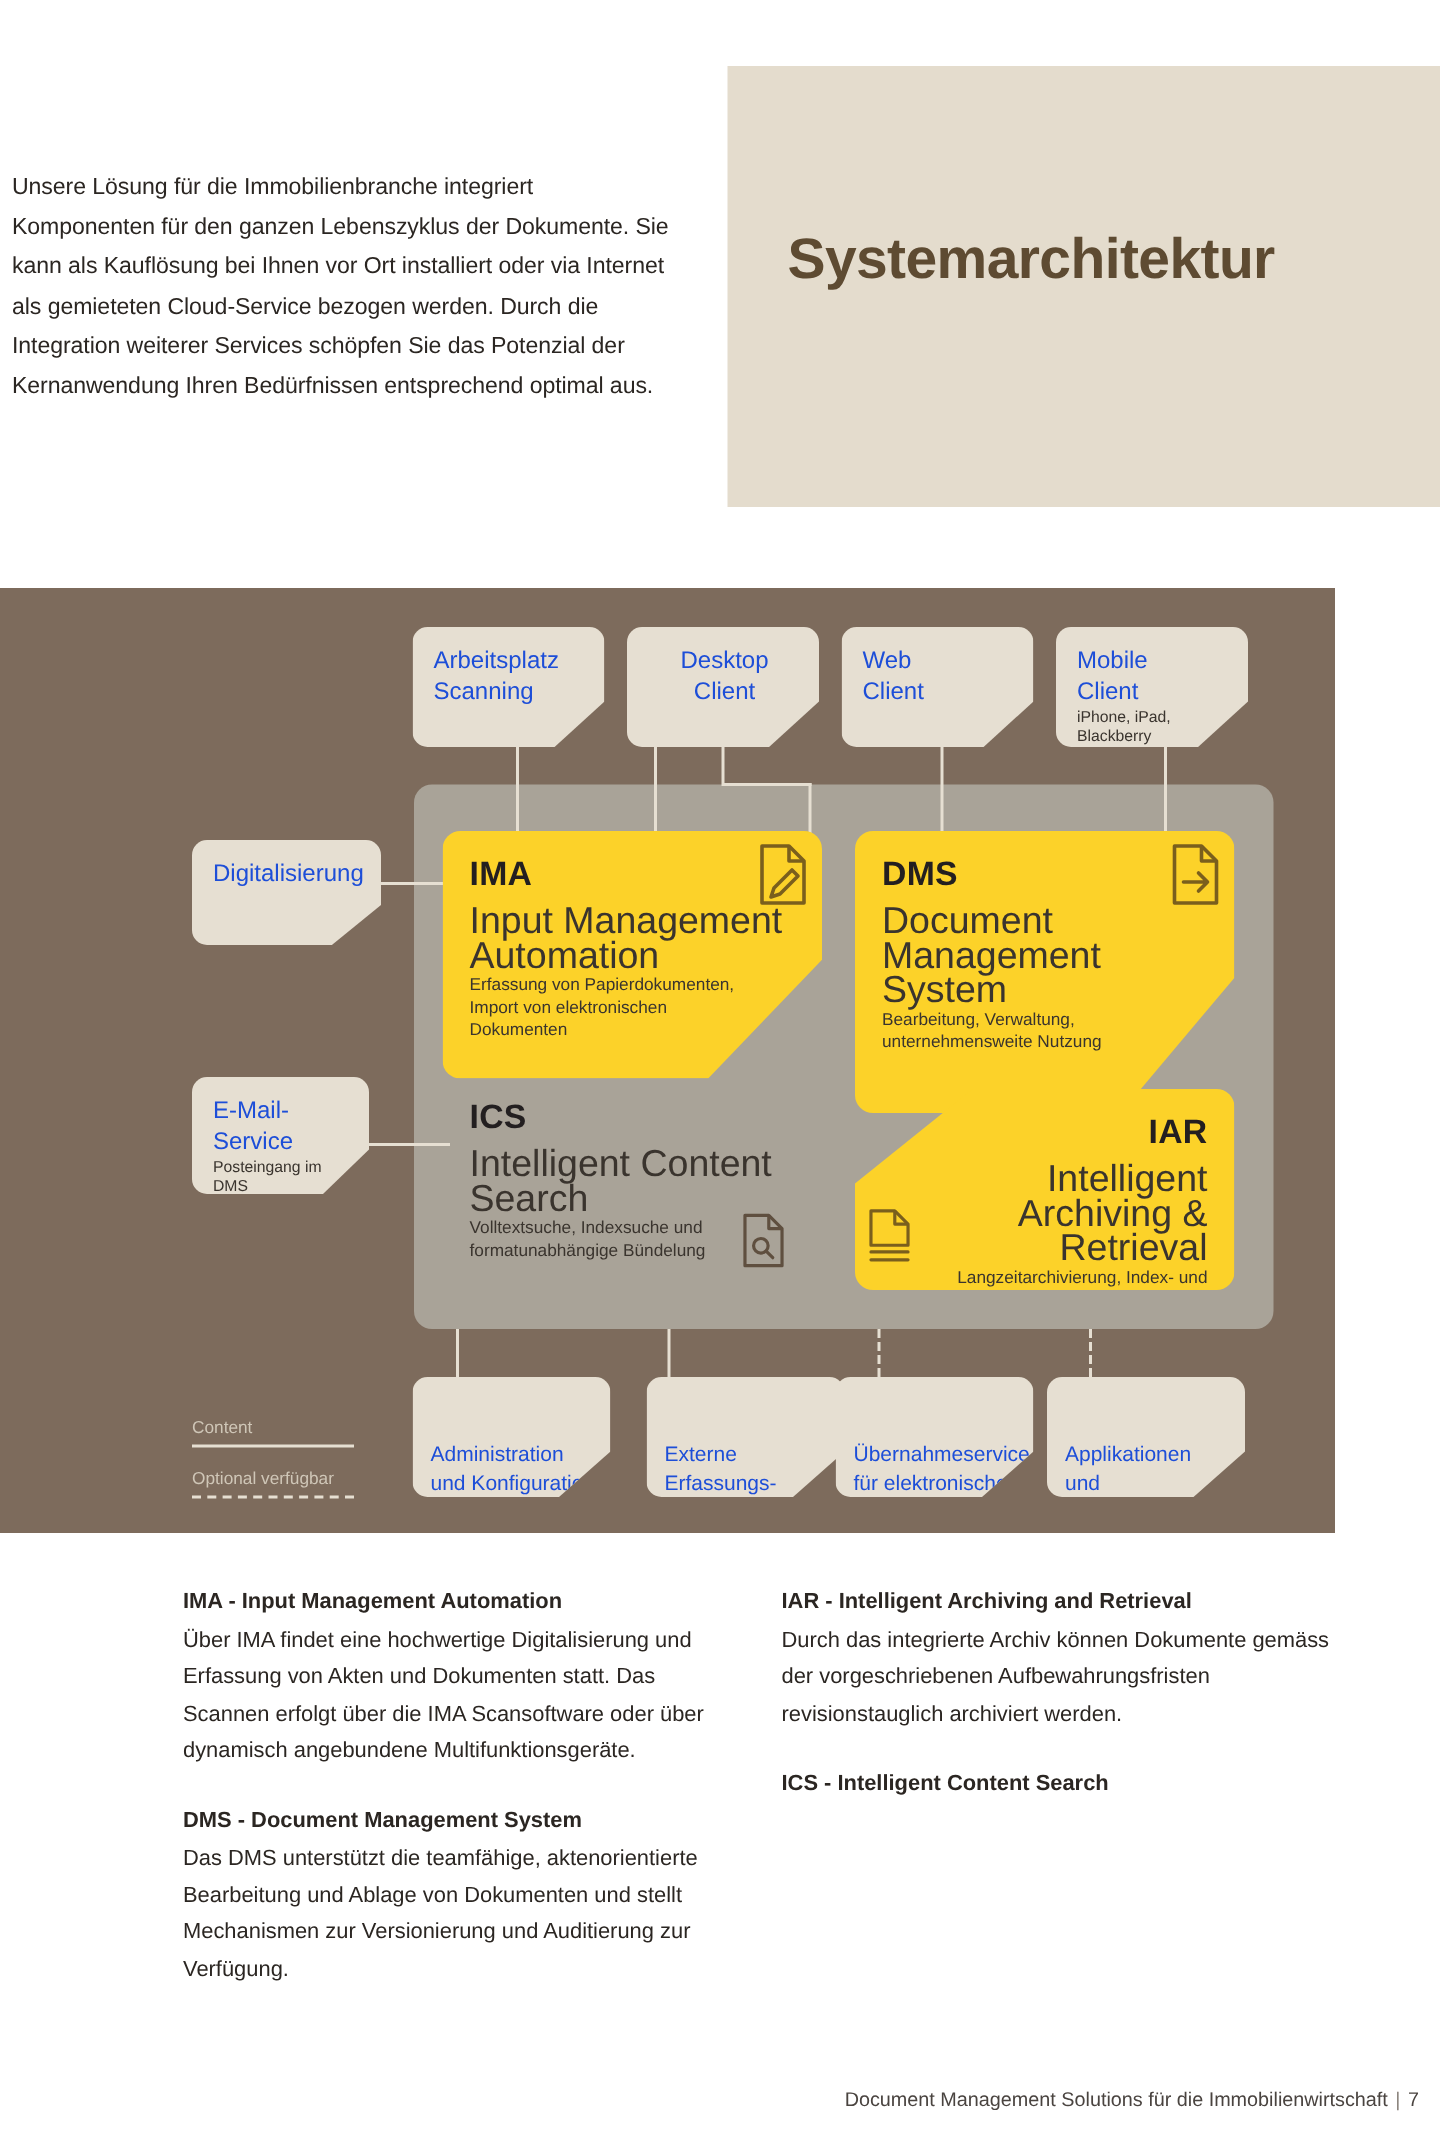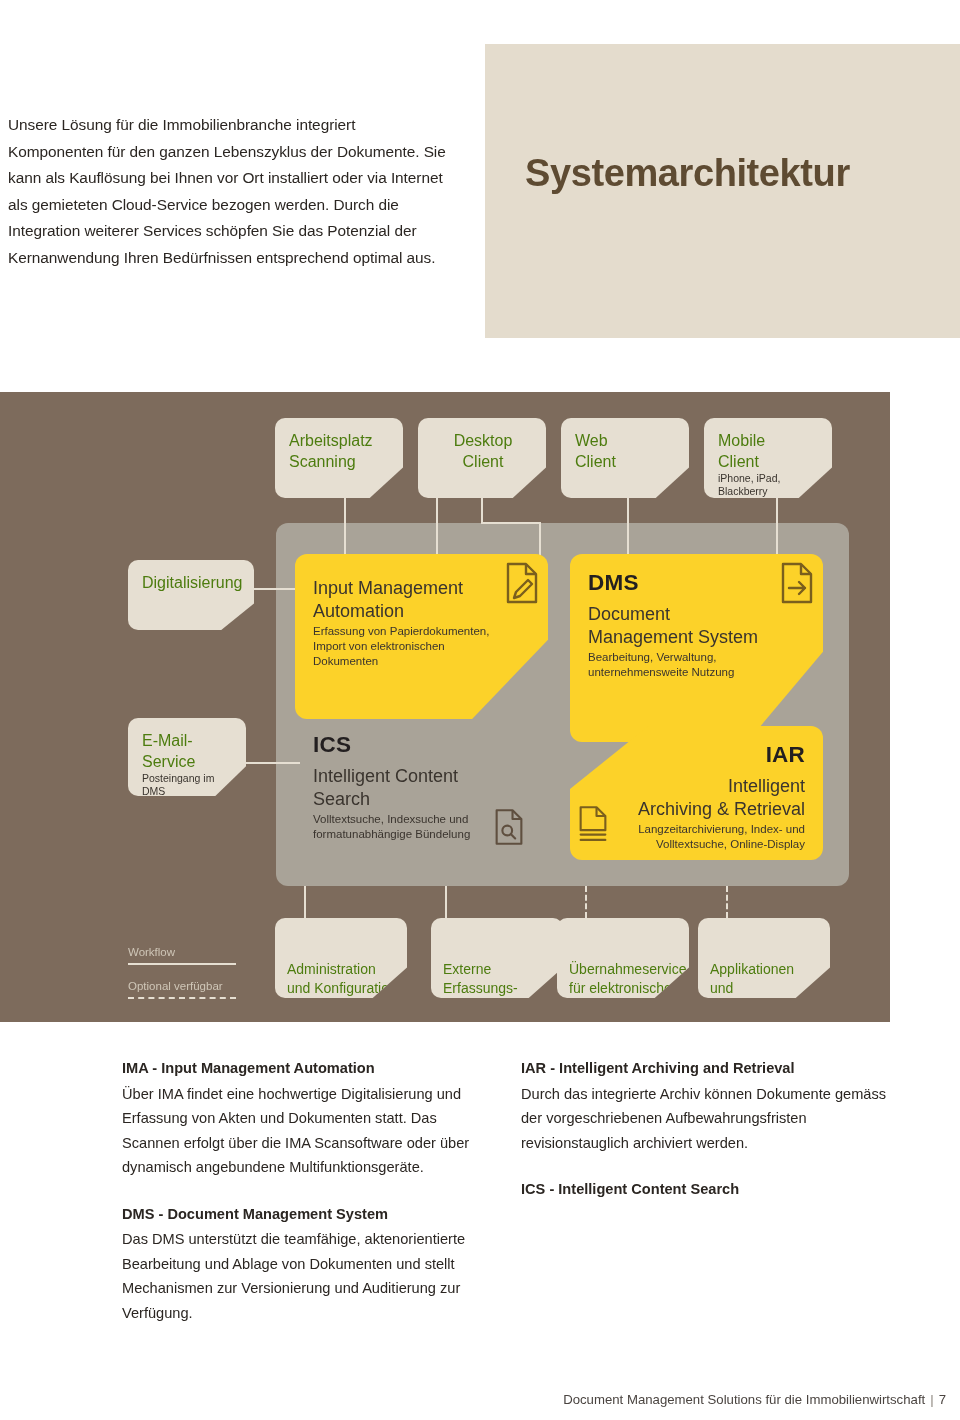--- a/index.html
+++ b/index.html
@@ -76,21 +76,21 @@
     box-sizing: border-box;
     background: #e6dfd2;
     border-radius: 10px;
     -webkit-clip-path: polygon(0 0, 100% 0, 100% 62%, 74% 100%, 0 100%);
     clip-path: polygon(0 0, 100% 0, 100% 62%, 74% 100%, 0 100%);
     color: #2b2622;
   }
   .node .t1 {
     font-size: 16px;
     line-height: 21px;
-    color: #4d7c0f;
+    color: #1d4ed8;
   }
   .node .t2 {
     font-size: 10.5px;
     line-height: 13px;
     color: #3a342e;
   }
   .client-node { padding: 12px 12px 0 14px; }
   .side-node   { padding: 12px 8px 0 14px; }
   .bottom-node { padding: 14px 10px 0 12px; }
   .bottom-node .t1 { font-size: 14px; line-height: 19px; margin-top: 28px; }
@@ -104,21 +104,21 @@
     color: #231f20;
   }
   .service.yellow { background: #fcd229; }
   .service .code {
     font-size: 22.5px;
     font-weight: bold;
     letter-spacing: 0.2px;
     line-height: 26px;
   }
   .service .name {
-    font-size: 18px;
+    font-size: 25px;
     line-height: 23px;
     margin-top: 7px;
     color: #3a342e;
   }
   .service .desc {
     font-size: 11.5px;
     line-height: 15px;
     margin-top: 1px;
     color: #3a342e;
   }
@@ -259,20 +259,21 @@
 <div class="node side-node" style="left:128px; top:560px; width:126px; height:70px;">
   <div class="t1">Digitalisierung</div>
   <div class="t2"></div>
 </div>
 <div class="node side-node" style="left:128px; top:718px; width:118px; height:78px;">
   <div class="t1">E-Mail-Service</div>
   <div class="t2">Posteingang im DMS</div>
 </div>
 
 <div class="service yellow" id="node-ima" style="left:295px; top:554px; width:253px; height:165px; padding:16px 18px;">
+  <div class="code">IMA</div>
   <div class="name">Input Management<br>Automation</div>
   <div class="desc">Erfassung von Papierdokumenten,<br>Import von elektronischen<br>Dokumenten</div>
 </div>
 <span class="svc-icon" style="left:505px; top:562px;">
   <svg width="34" height="42" viewBox="0 0 34 42" fill="none" stroke="#7a5f1d" stroke-width="2.4">
     <path d="M3 2 H21 L31 12 V40 H3 Z" stroke-linejoin="round"></path>
     <path d="M21 2 V12 H31" stroke-linejoin="round"></path>
     <path d="M23 18 L11 30 L9 36 L15 34 L27 22 Z" stroke-linejoin="round"></path>
   </svg>
 </span>
@@ -328,21 +329,21 @@
 <div class="node bottom-node" style="left:557px; top:918px; width:132px; height:80px;">
   <div class="t1">Übernahmeservice<br>für elektronische<br>Dokumente</div>
   <div class="t2">(File-Server, DMS, etc.)</div>
 </div>
 <div class="node bottom-node" style="left:698px; top:918px; width:132px; height:80px;">
   <div class="t1">Applikationen<br>und Fachverfahren</div>
   <div class="t2">(z.B. ERP, etc.)</div>
 </div>
 
 <div id="legend">
-  <div class="lbl">Workflow</div>
+  <div class="lbl">Content</div>
   <div class="rule-solid"></div>
   <div class="lbl" style="margin-top:14px;">Optional verfügbar</div>
   <div class="rule-dashed"></div>
 </div>
 
 <div class="copy-col" id="copy-left">
   <h3>IMA - Input Management Automation</h3>
   <p>Über IMA findet eine hochwertige Digitalisierung und Erfassung von Akten und Dokumenten statt. Das Scannen erfolgt über die IMA Scansoftware oder über dynamisch angebundene Multifunktionsgeräte.</p>
   <h3>DMS - Document Management System</h3>
   <p>Das DMS unterstützt die teamfähige, aktenorientierte Bearbeitung und Ablage von Dokumenten und stellt Mechanismen zur Versionierung und Auditierung zur Verfügung.</p>

